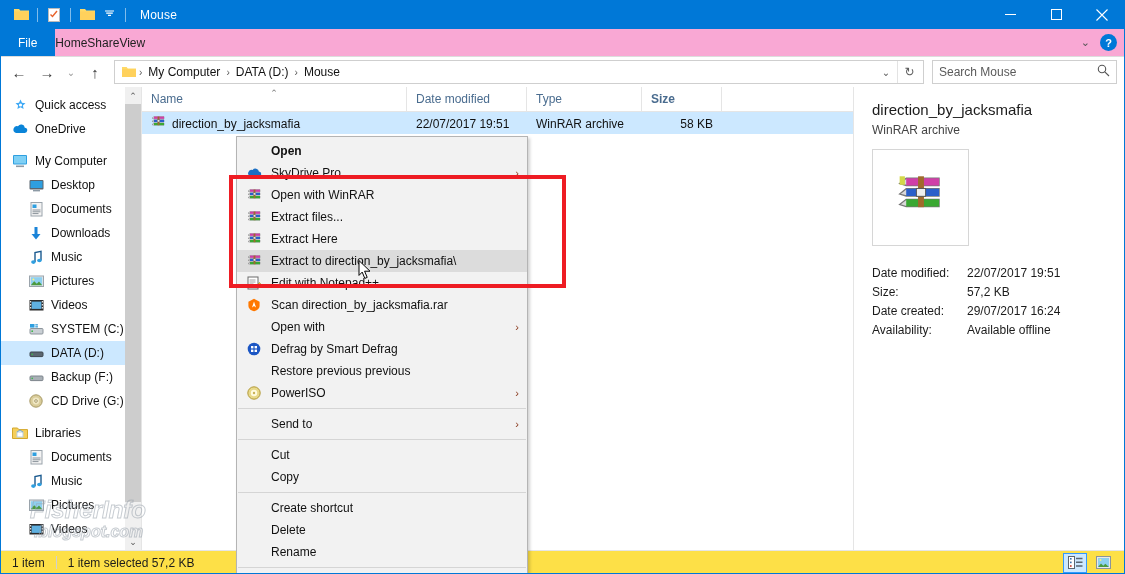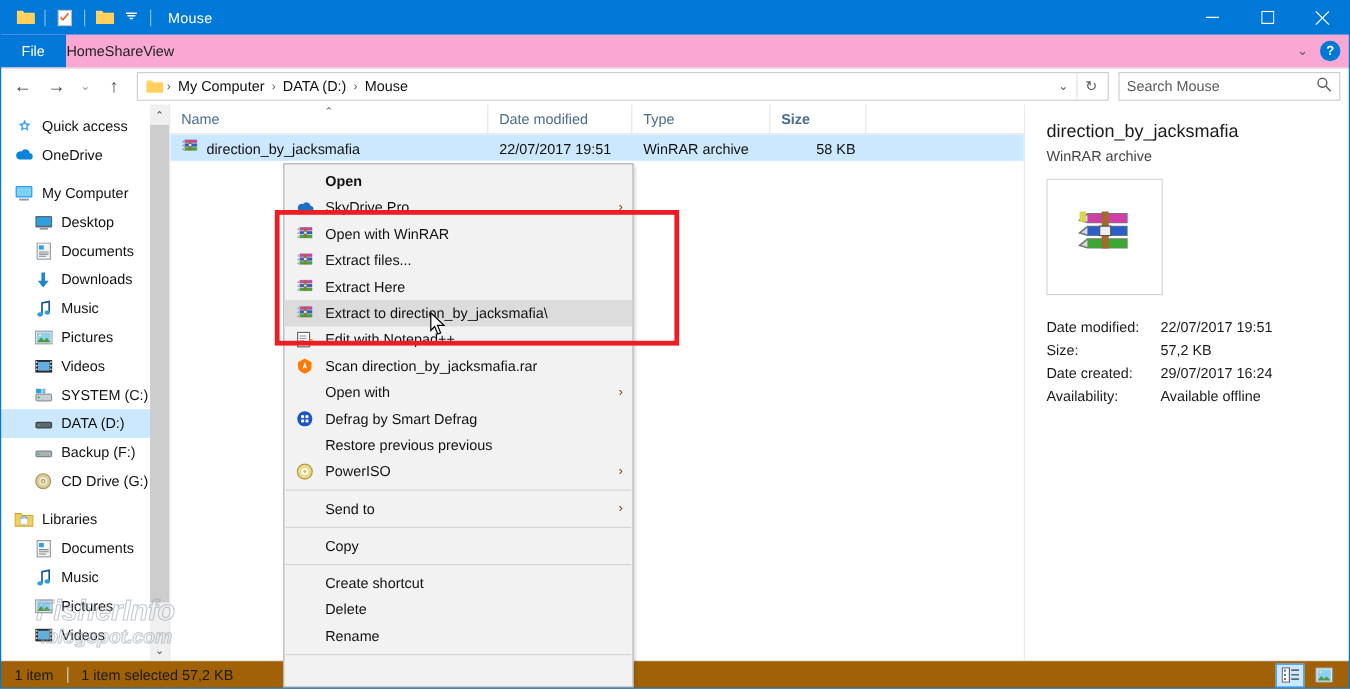--- a/index.html
+++ b/index.html
@@ -88,21 +88,21 @@
   
   .detailspane { width: 272px; background: #fff; border-left: 1px solid #e5e5e5; padding: 14px 16px 0 18px; flex: none; }
   .dp-title { font-size: 15px; color: #1b1b1b; margin-bottom: 5px; }
   .dp-sub { font-size: 12px; color: #444; margin-bottom: 12px; }
   .dp-thumb { width: 97px; height: 97px; border: 1px solid #d6d6d6; display: flex; align-items: center; justify-content: center; margin-bottom: 18px; }
   .dp-row { display: flex; font-size: 12px; line-height: 19px; }
   .dp-key { width: 95px; color: #1b1b1b; }
   .dp-val { color: #1b1b1b; }
 
   
-  .statusbar { height: 24px; border-top: 1px solid #e5e5e5; display: flex; align-items: center; padding-left: 12px; font-size: 12px; color: #1b1b1b; flex: none; background: #a16207; }
+  .statusbar { height: 24px; border-top: 1px solid #e5e5e5; display: flex; align-items: center; padding-left: 12px; font-size: 12px; color: #1b1b1b; flex: none; background: #fde047; }
   .status-sep { width: 1px; height: 13px; background: #d0d0d0; margin: 0 11px; }
   .status-sel { }
   .viewbtns { margin-left: auto; display: flex; gap: 4px; padding-right: 10px; }
   .viewbtn { width: 24px; height: 20px; display: flex; align-items: center; justify-content: center; }
   .viewbtn.active { background: #cce8ff; border: 1px solid #3399ff; }
 
   
   .ctxmenu {
     position: absolute; left: 236px; top: 136px; width: 292px;
     background: #f2f2f2; border: 1px solid #b4b4b4; z-index: 40;
@@ -672,20 +672,24 @@
     <div class="mi">
       <span class="mico"></span>
       <span class="mlabel">Send to</span>
       <span class="marrow">›</span>
     </div>
 
     <div class="msep"></div>
 
     <div class="mi">
       <span class="mico"></span>
+      <span class="mlabel">Cut</span>
+    </div>
+    <div class="mi">
+      <span class="mico"></span>
       <span class="mlabel">Copy</span>
     </div>
 
     <div class="msep"></div>
 
     <div class="mi">
       <span class="mico"></span>
       <span class="mlabel">Create shortcut</span>
     </div>
     <div class="mi">

